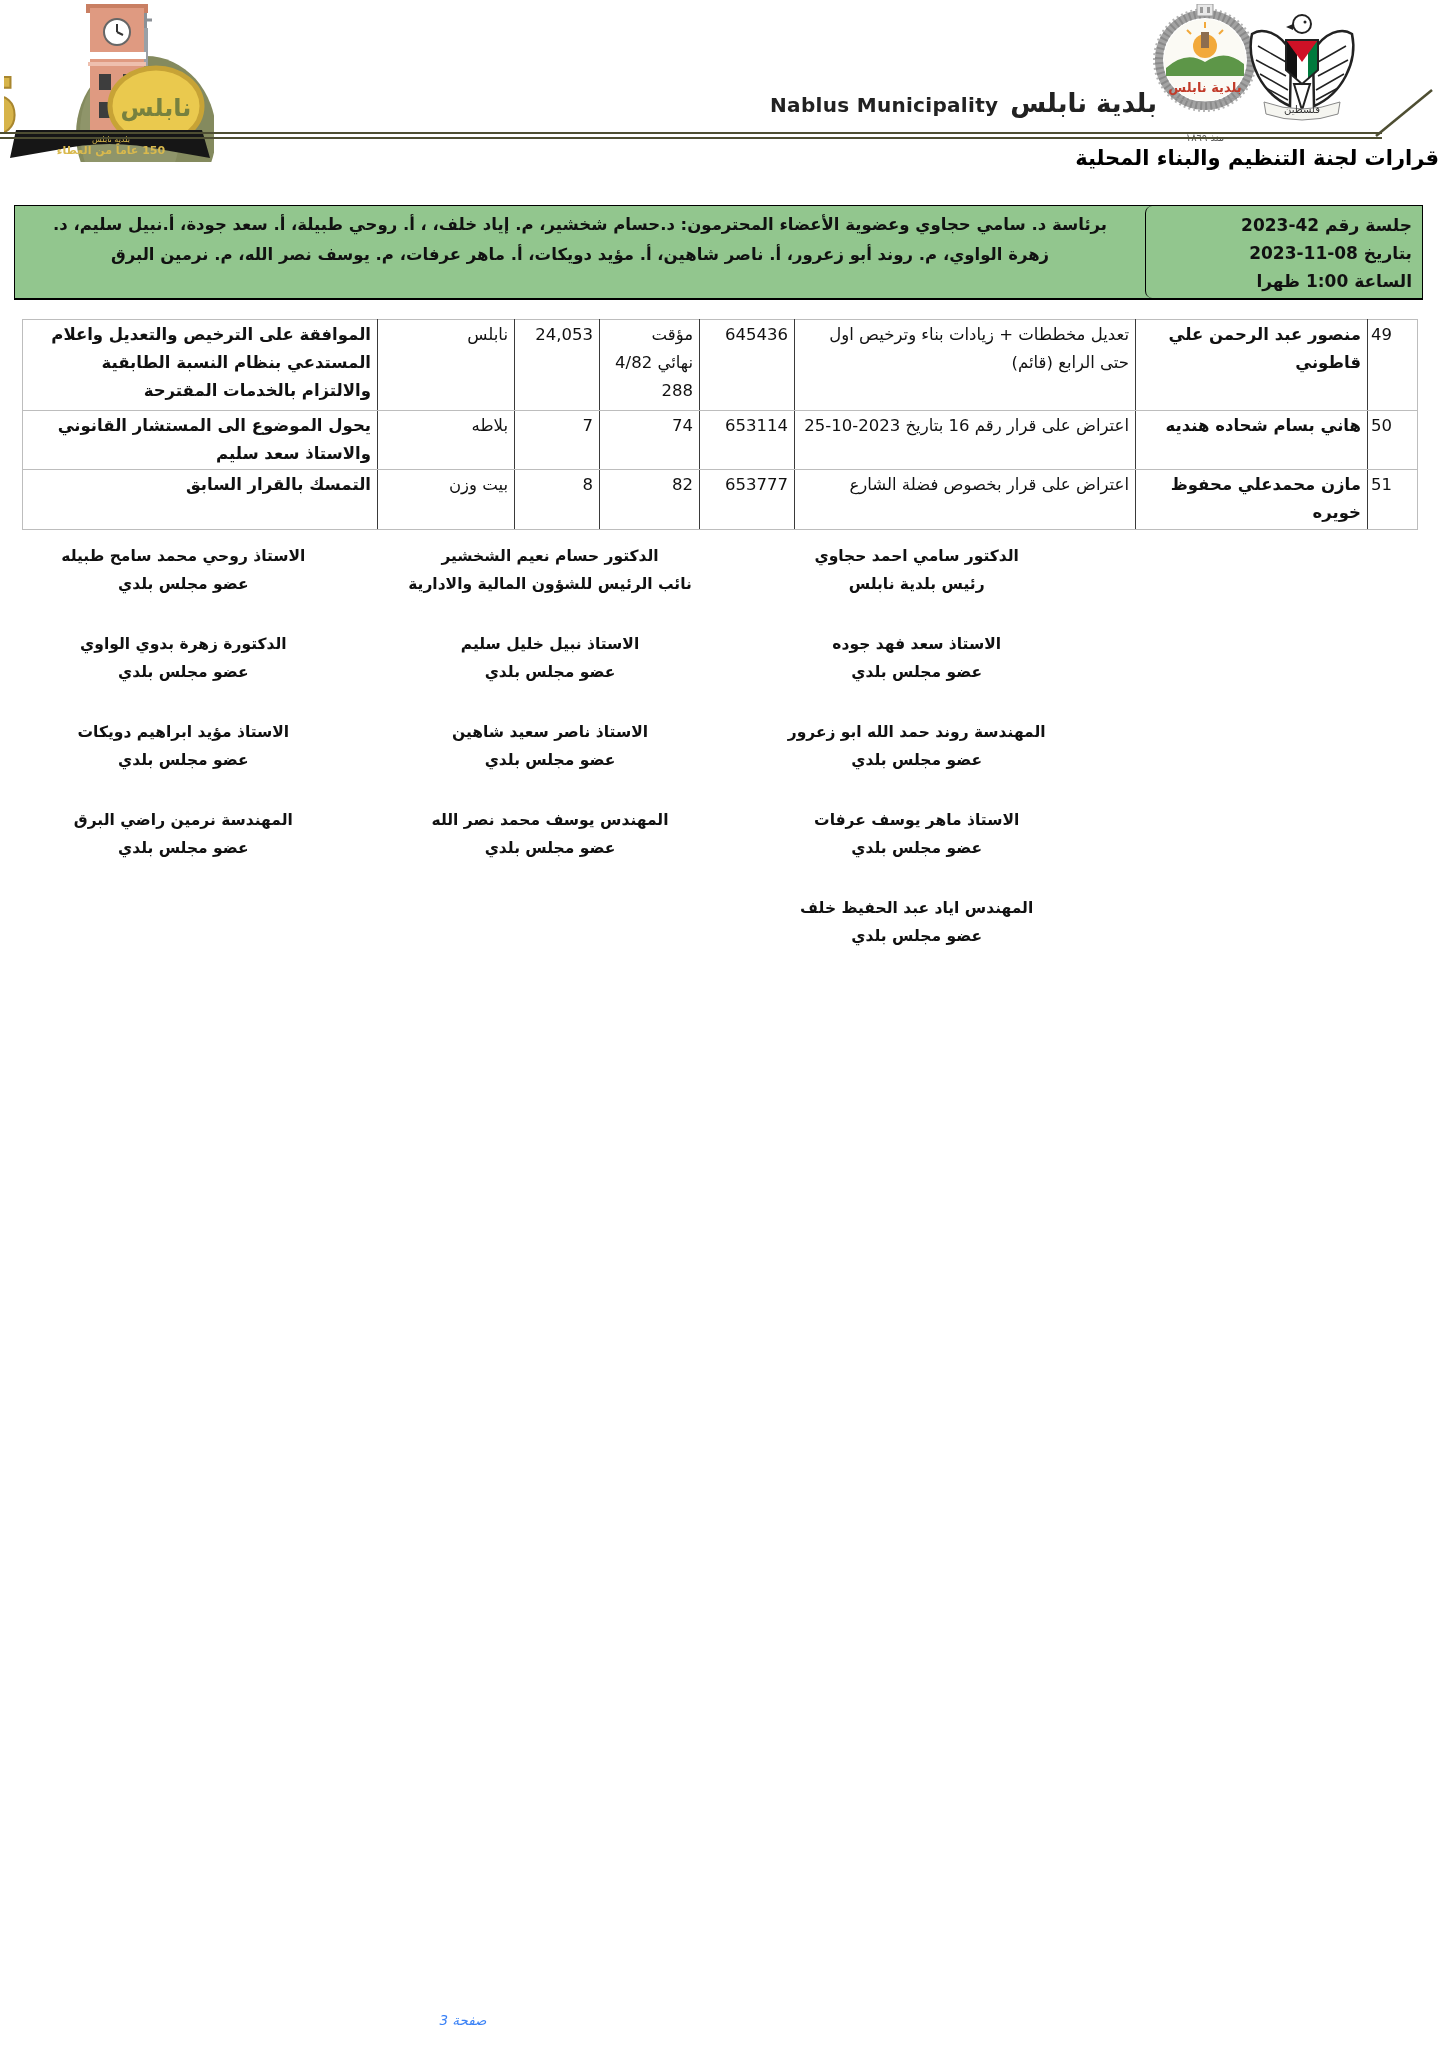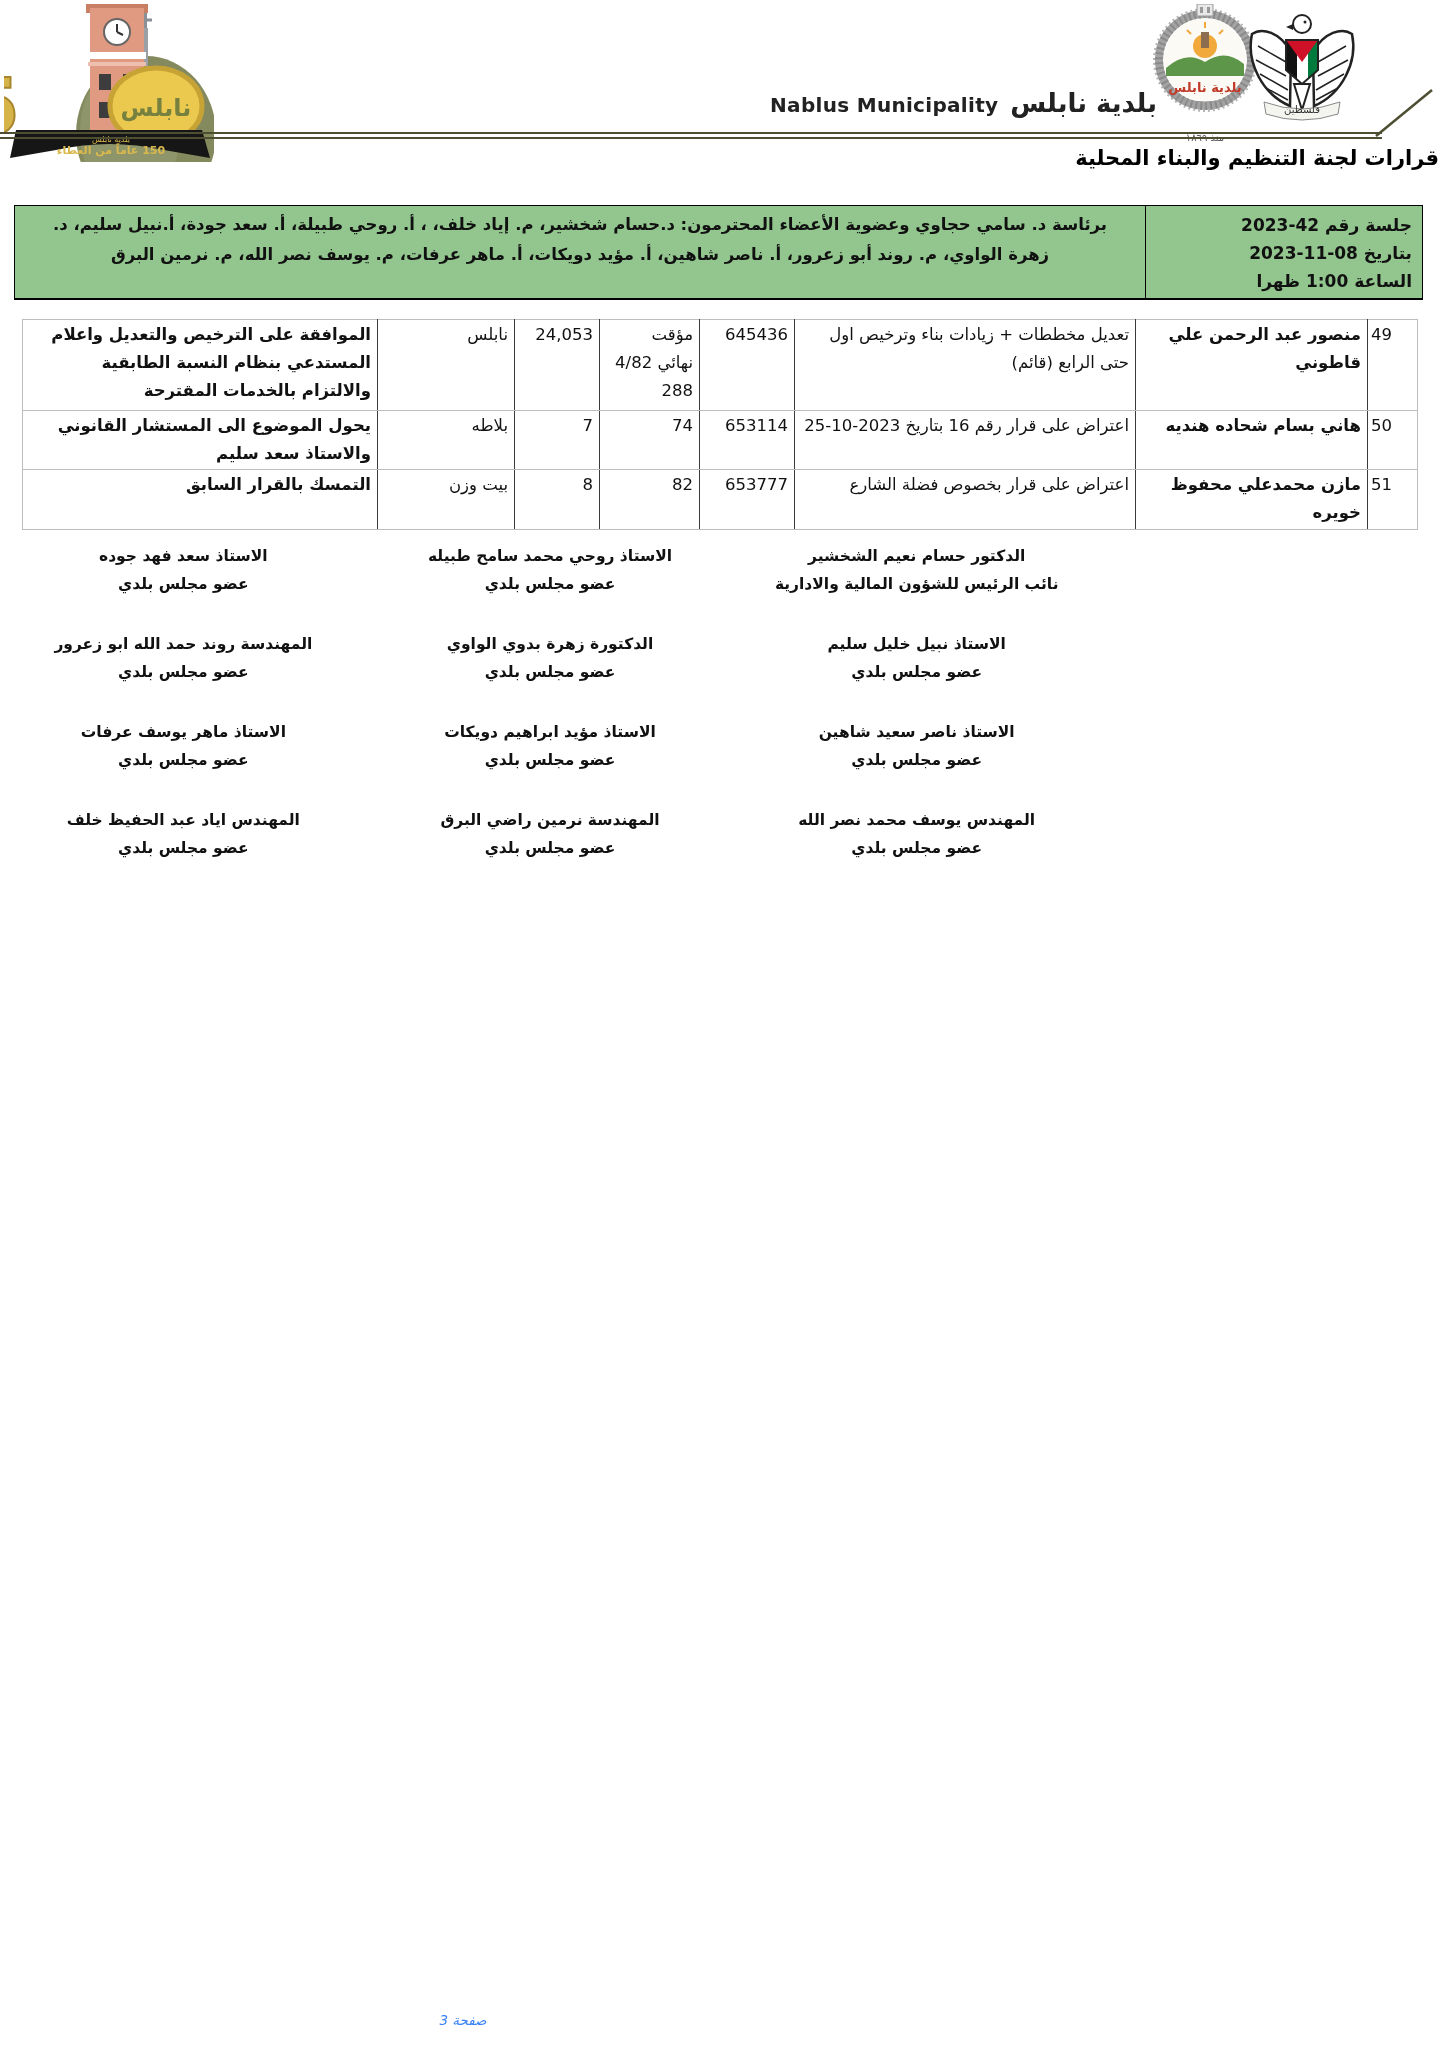--- a/index.html
+++ b/index.html
@@ -27,21 +27,21 @@
         border-top:2px solid var(--rule-olive);border-bottom:2px solid var(--rule-olive);}
   .rule-diag{position:absolute;left:1374px;top:86px;}
   
   .doc-title{position:absolute;top:146px;left:0;width:100%;text-align:right;
              font-size:21px;font-weight:bold;color:#000;}
   
   .info-bar{position:absolute;top:205px;left:14px;width:1409px;height:95px;
             background:var(--info-bar-green);border:1px solid #000;border-bottom-width:2px;
             display:flex;flex-direction:row;}
   .session-cell{width:277px;border-left:1px solid #000;padding:5px 10px;
-                font-weight:bold;font-size:17px;line-height:28px;text-align:right;}
+                font-weight:bold;font-size:17px;line-height:28px;text-align:right;border-radius:7px;}
   .attendees-cell{flex:1;text-align:center;padding:4px 16px;font-weight:bold;
                   font-size:16.5px;line-height:30px;}
   
   .decisions-table{position:absolute;top:319px;right:21px;width:1395px;
                    border-collapse:collapse;table-layout:fixed;font-size:16.5px;}
   .decisions-table{border:1px solid var(--table-line-gray);}
   .decisions-table td{vertical-align:top;padding:1px 6px;line-height:28px;
                       border-top:1px solid var(--table-line-gray);
                       border-bottom:1px solid var(--table-line-gray);
                       border-left:1px solid var(--table-line-dark);
@@ -207,20 +207,24 @@
           </td>
         <td class="c-parcel">8</td>
         <td class="c-loc">بيت وزن</td>
         <td class="c-decision">التمسك بالقرار السابق</td>
       </tr>
     </tbody>
   </table>
 
   <div class="signatures">
     <div class="sig-block">
+        <div>الدكتور سامي احمد حجاوي</div>
+        <div>رئيس بلدية نابلس</div>
+      </div>
+    <div class="sig-block">
         <div>الدكتور حسام نعيم الشخشير</div>
         <div>نائب الرئيس للشؤون المالية والادارية</div>
       </div>
     <div class="sig-block">
         <div>الاستاذ روحي محمد سامح طبيله</div>
         <div>عضو مجلس بلدي</div>
       </div>
     <div class="sig-block">
         <div>الاستاذ سعد فهد جوده</div>
         <div>عضو مجلس بلدي</div>

